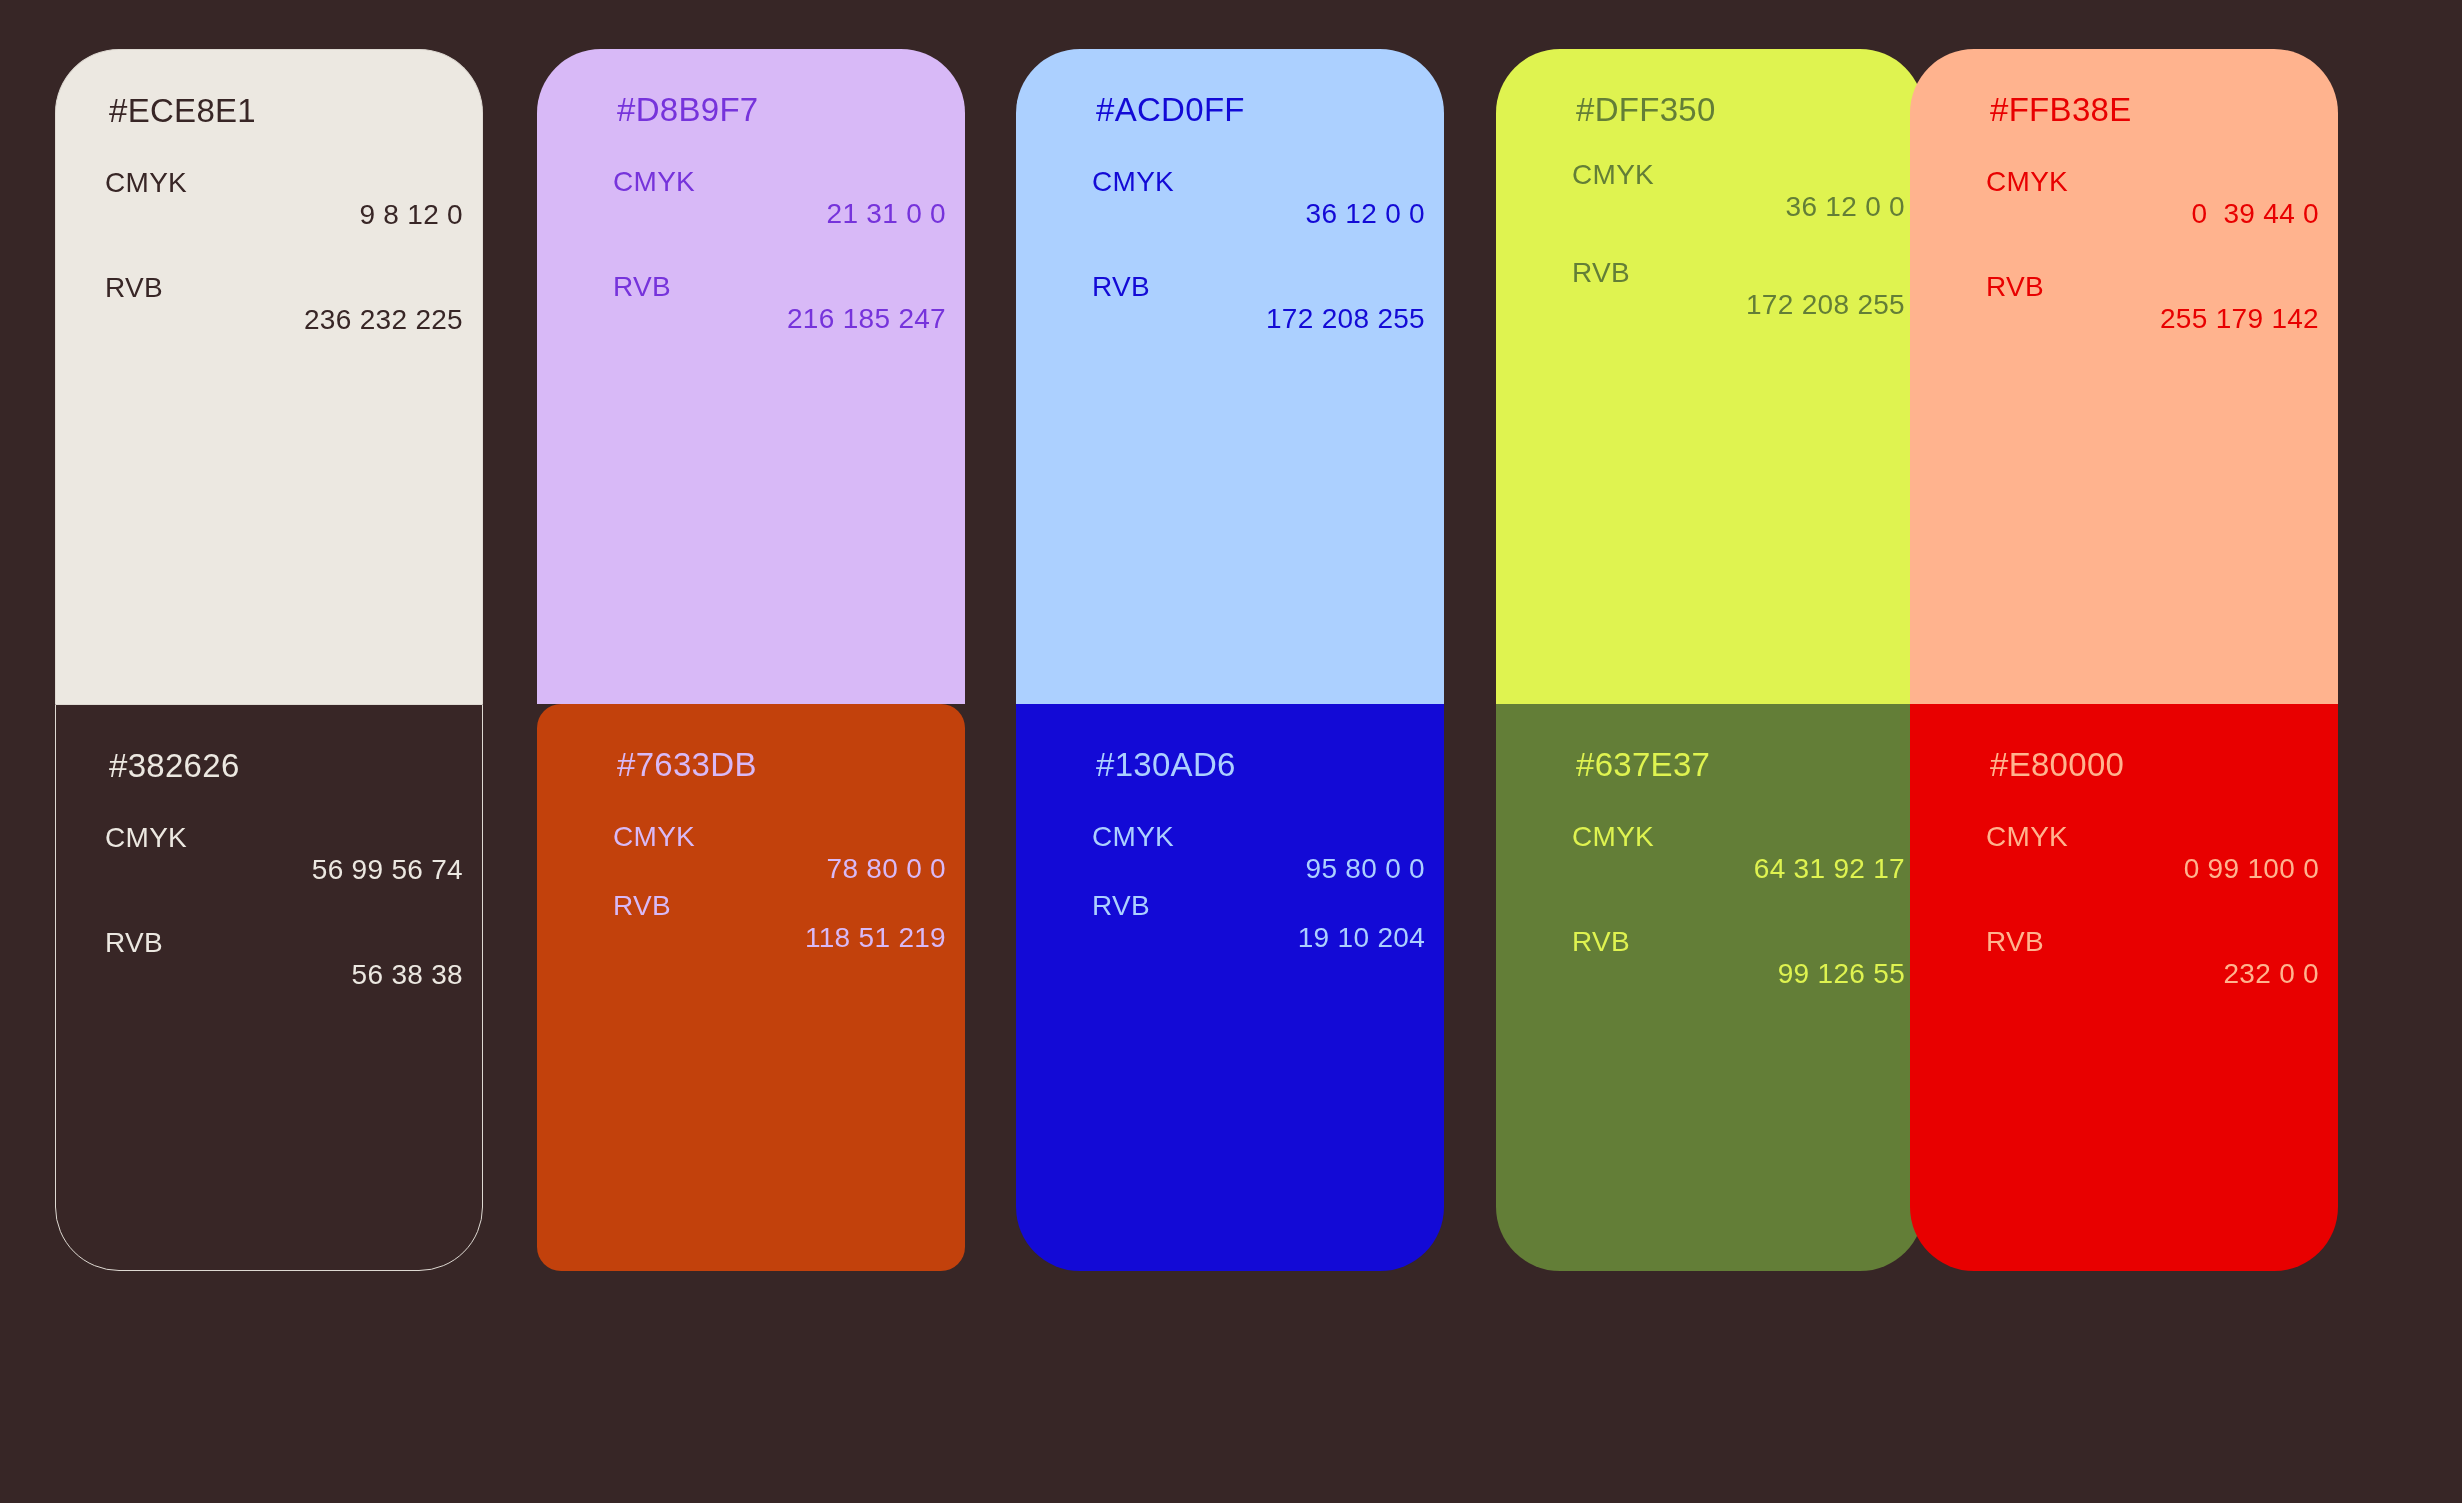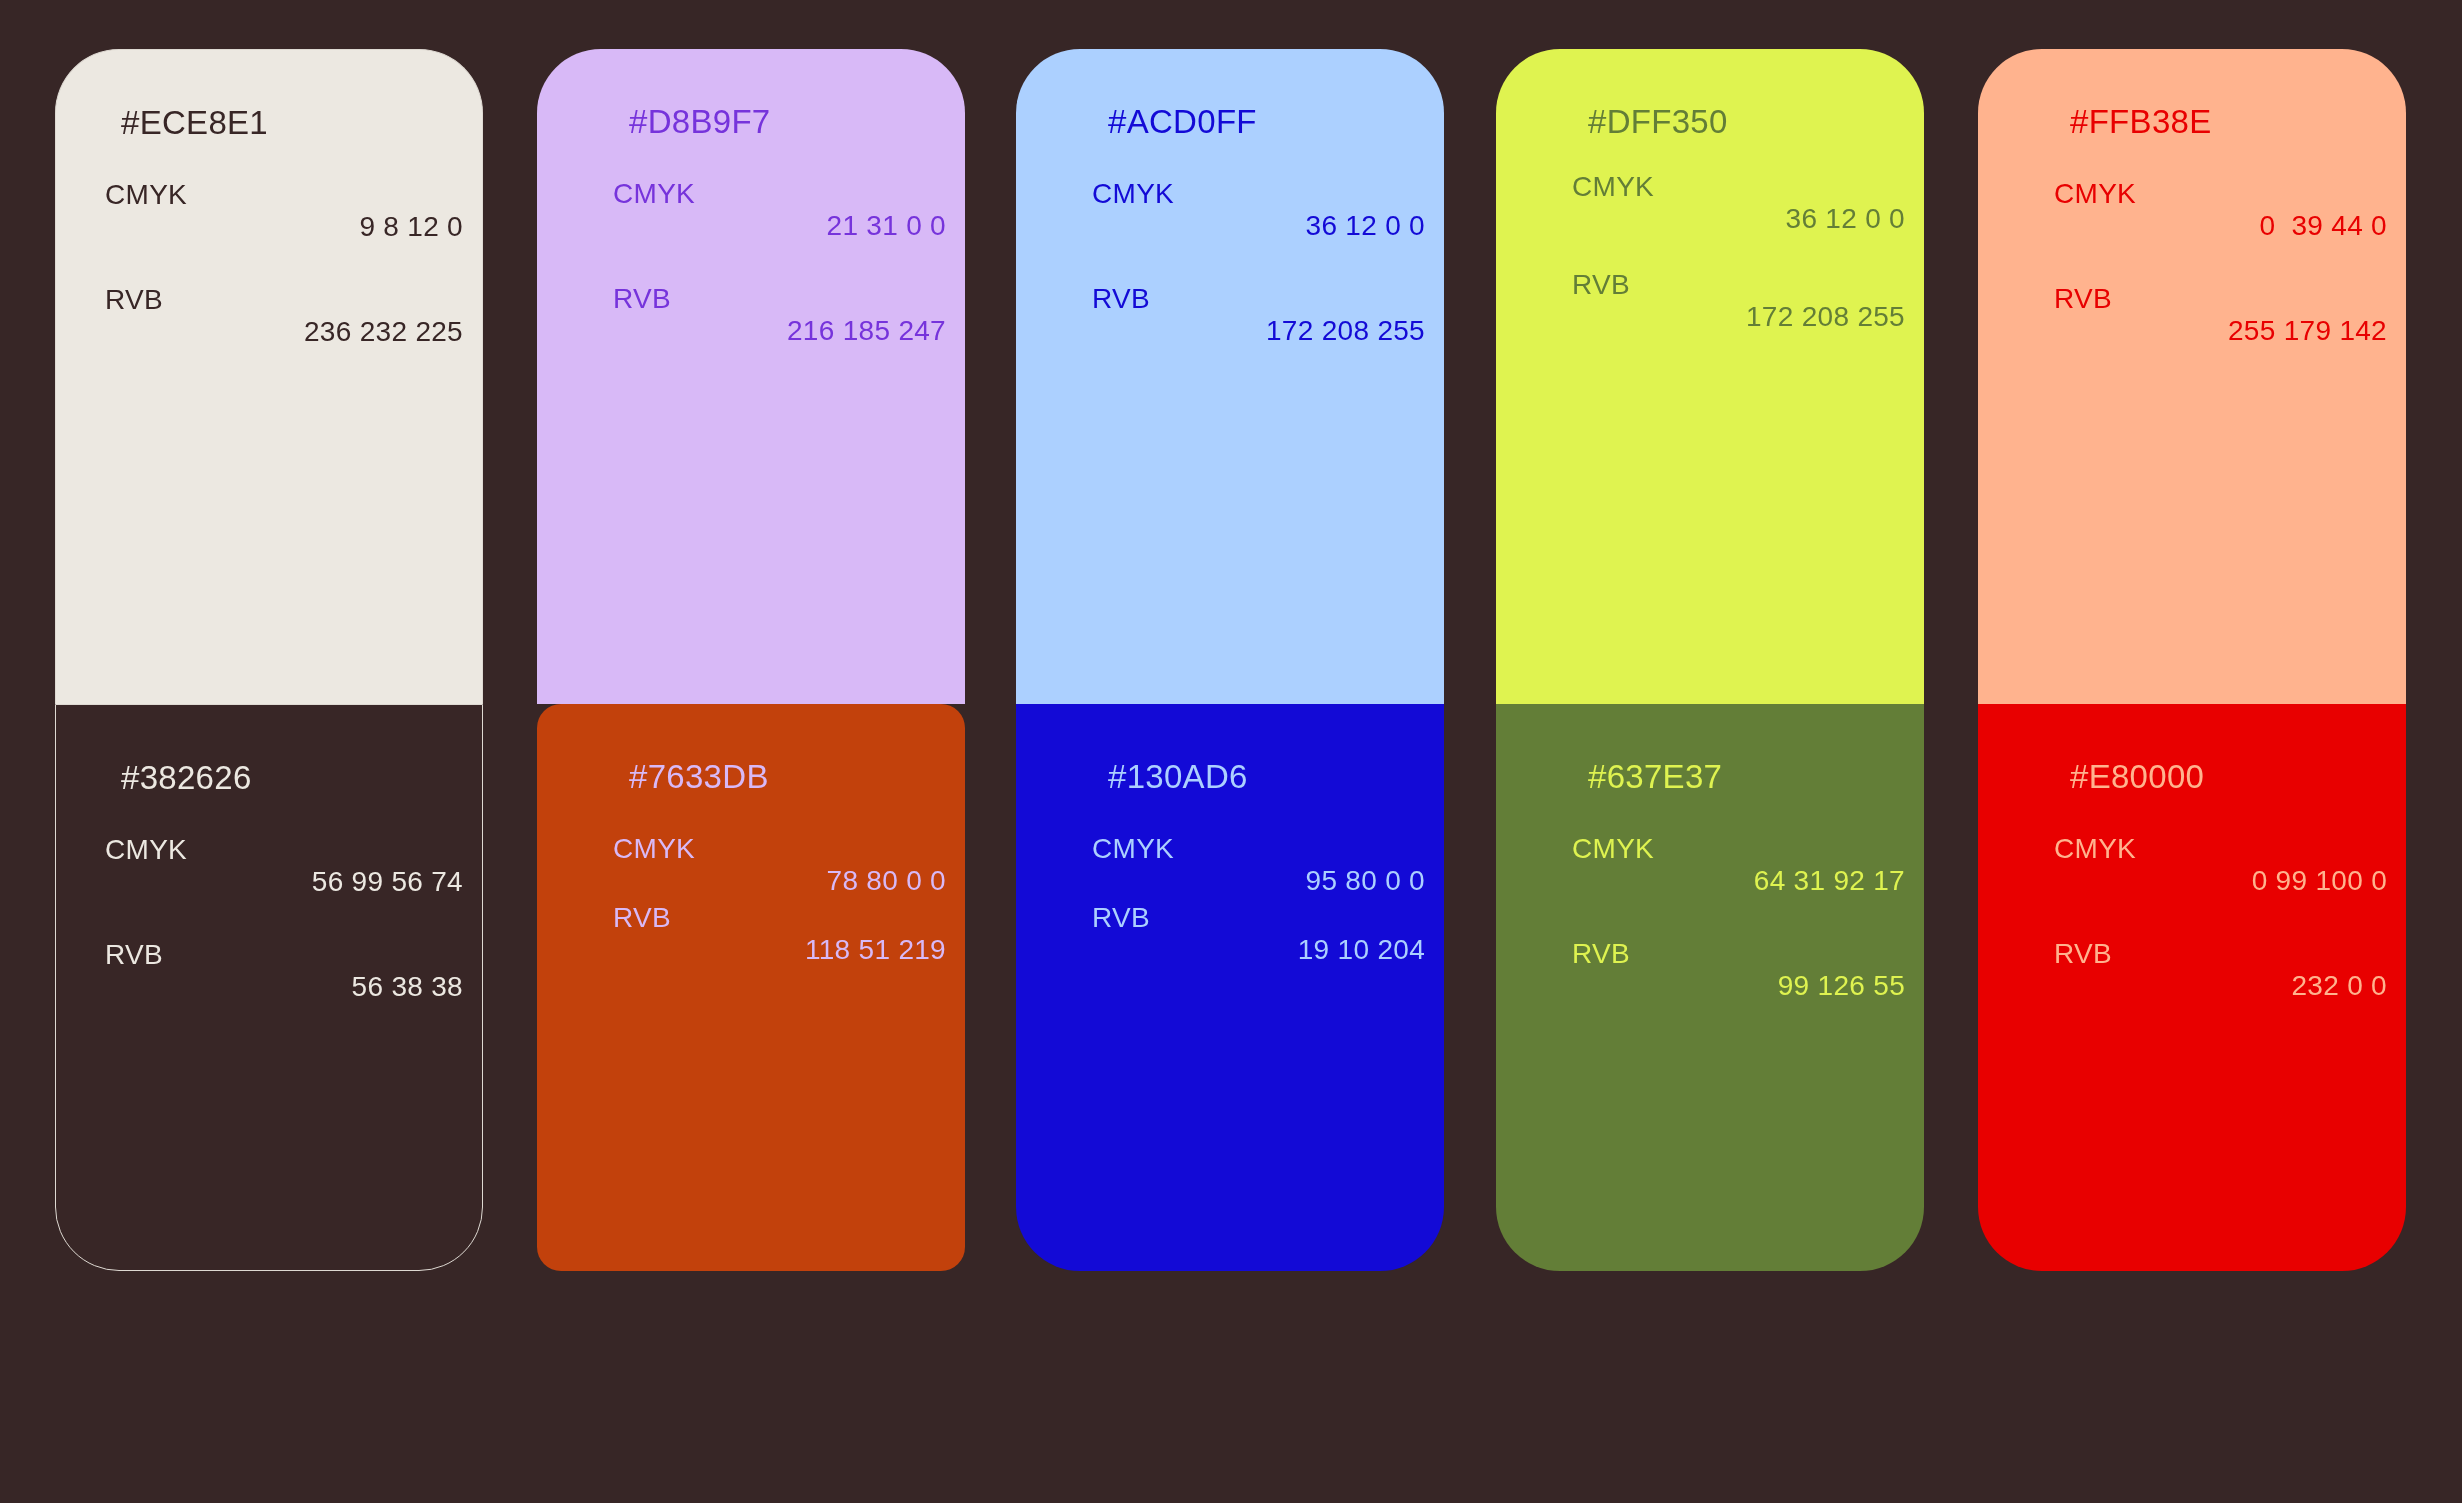--- a/index.html
+++ b/index.html
@@ -67,21 +67,21 @@
     padding-top: 40px;
     padding-right: 19px;
   }
   .outlined .half-inner { padding-left: 49px; }
 
   .hex-label {
     font-size: 33px;
     font-weight: 400;
     letter-spacing: 0.3px;
     line-height: 1;
-    margin: 16px;
+    margin: 4px;
     white-space: pre;
   }
 
   .spec-block {
     margin-top: 40px;
   }
   .spec-block.tight {
     margin-top: 33px;
   }
   .spec-block.snug {
@@ -216,21 +216,21 @@
             <p class="spec-name">CMYK</p>
             <p class="spec-value">64 31 92 17</p>
           </div>
           <div class="spec-block">
             <p class="spec-name">RVB</p>
             <p class="spec-value">99 126 55</p>
           </div>
         </div>
       </div>
     </div>
-    <div class="swatch-card" style="left: 1978px;">
+    <div class="swatch-card" style="left: 1910px;">
       <div class="card-half half-top" style="background: rgb(255, 179, 142); color: rgb(232, 0, 0);">
         <div class="half-inner">
           <p class="hex-label">#FFB38E</p>
           <div class="spec-block">
             <p class="spec-name">CMYK</p>
             <p class="spec-value">0  39 44 0</p>
           </div>
           <div class="spec-block">
             <p class="spec-name">RVB</p>
             <p class="spec-value">255 179 142</p>

